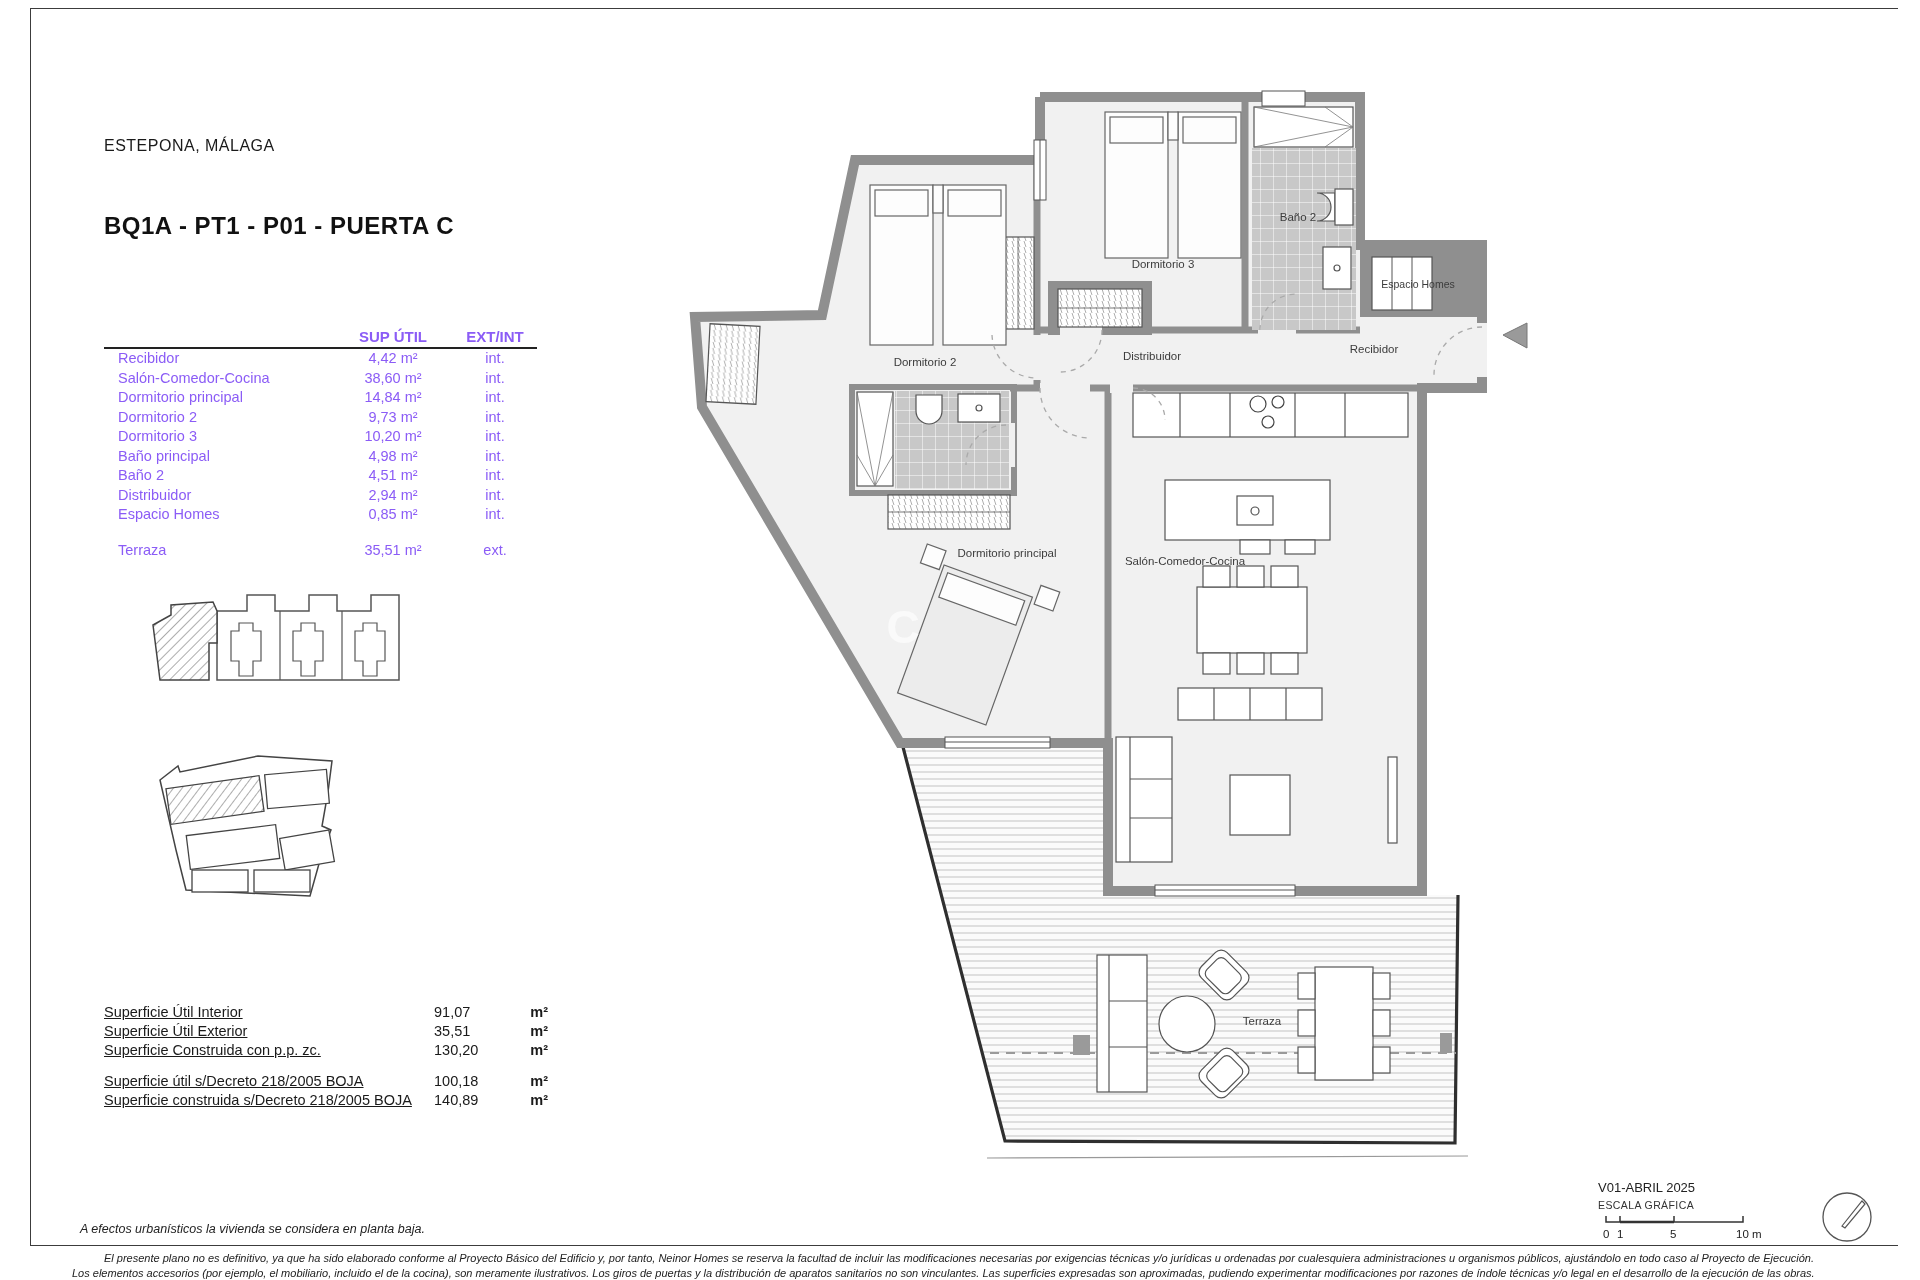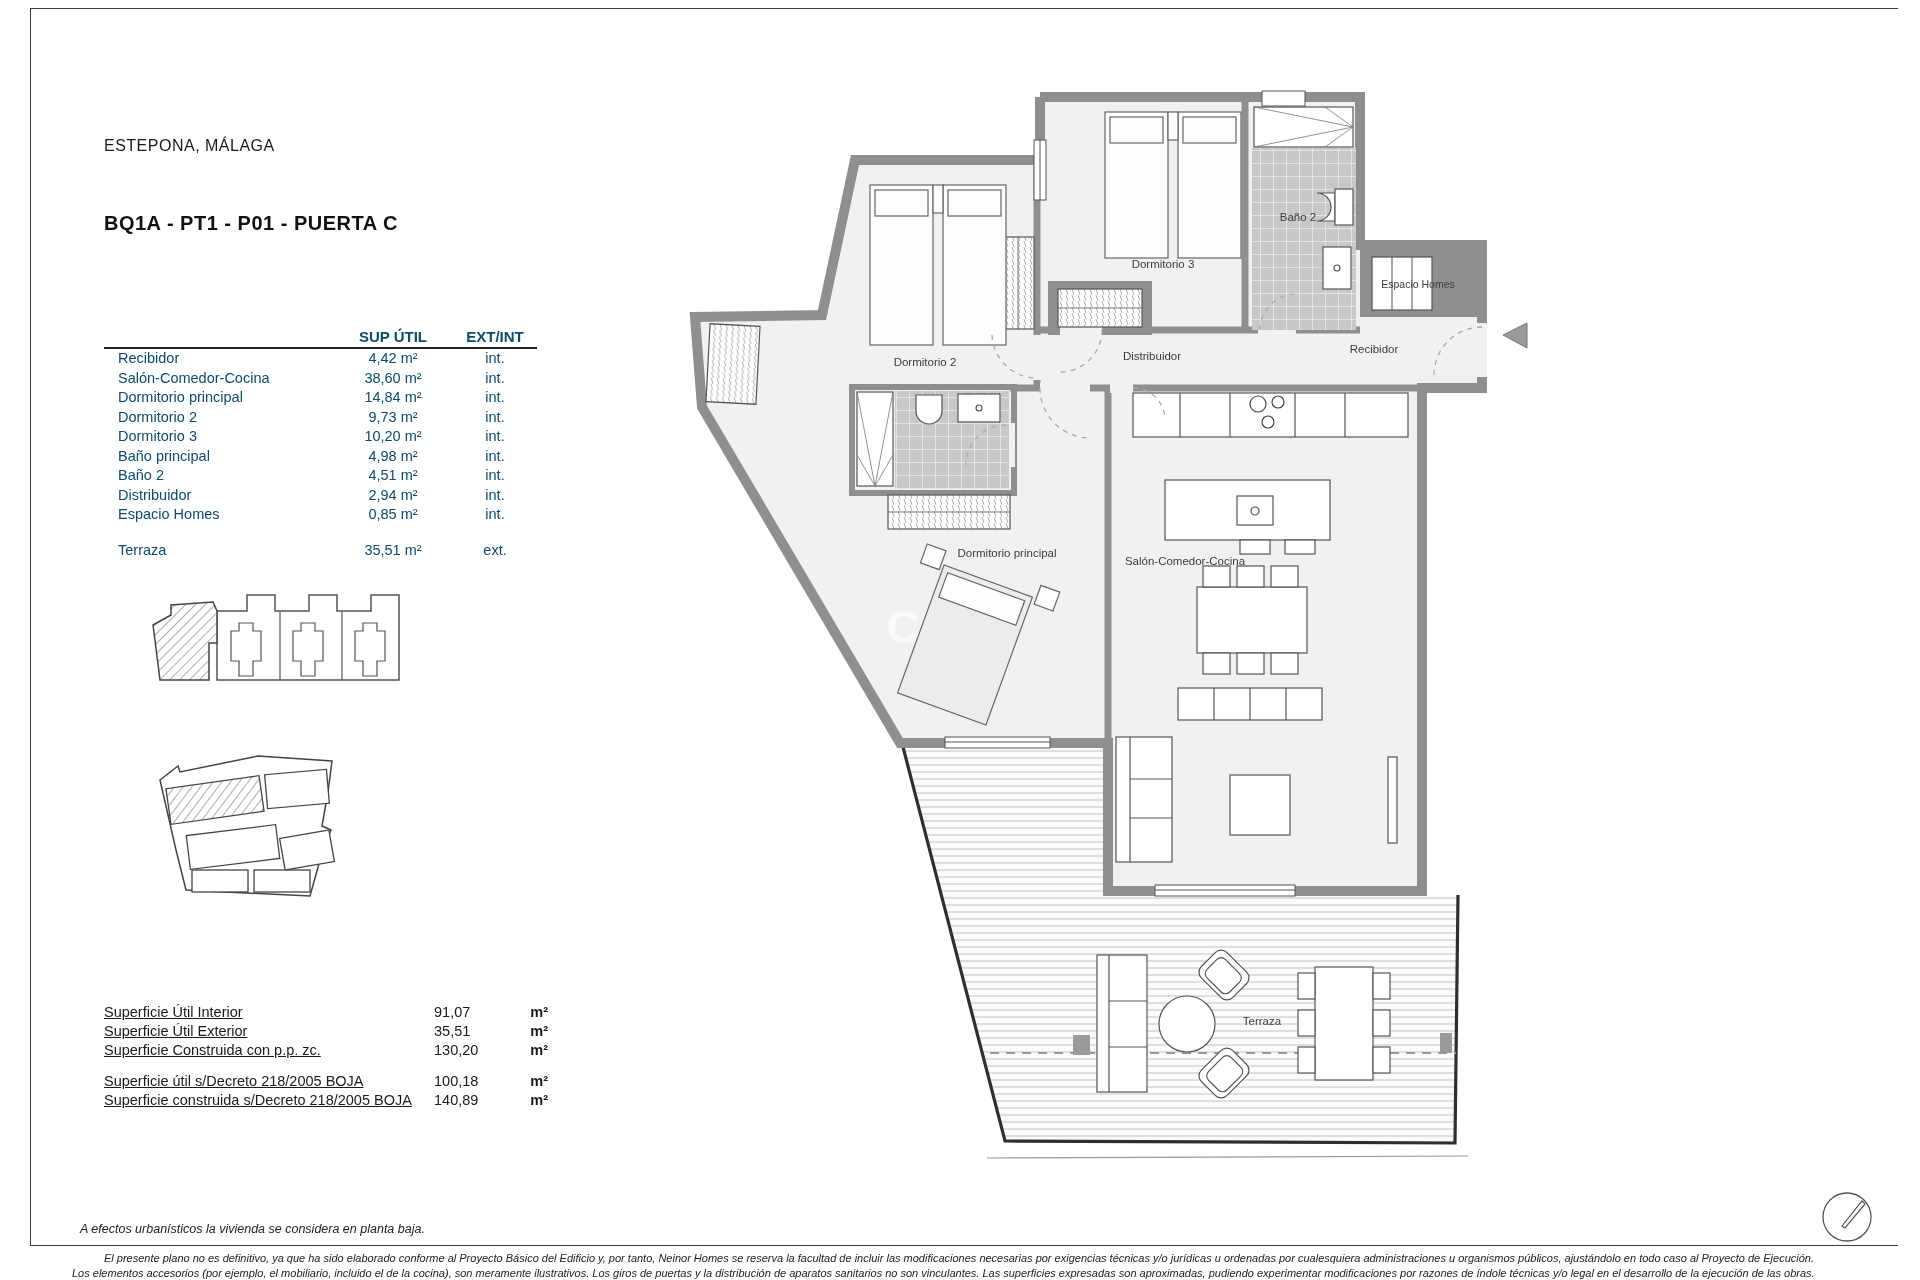--- a/index.html
+++ b/index.html
@@ -1,23 +1,23 @@
 <!DOCTYPE html>
 <html><head>
 <meta charset="utf-8">
 <style>
   html,body{margin:0;padding:0;background:#ffffff;}
   #sheet{position:relative;width:1898px;height:1280px;background:#ffffff;
          font-family:"Liberation Sans", sans-serif;color:#222;overflow:hidden;}
   #frame{position:absolute;left:30px;top:8px;width:1884px;height:1238px;
          border:1px solid #3c3c3c;box-sizing:border-box;}
   .loc{position:absolute;left:104px;top:137px;font-size:16px;letter-spacing:0.5px;color:#1a1a1a;}
-  .title{position:absolute;left:104px;top:212px;font-size:20px;font-weight:bold;letter-spacing:0.5px;color:#111;}
+  .title{position:absolute;left:104px;top:212px;font-size:24px;font-weight:bold;letter-spacing:0.5px;color:#111;}
   
-  #areas{position:absolute;left:104px;top:327px;border-collapse:collapse;font-size:14.5px;color:#0c4a6e;}
+  #areas{position:absolute;left:104px;top:327px;border-collapse:collapse;font-size:14.5px;color:#8b5cf6;}
   #areas td,#areas th{padding:1px 0;height:17.5px;vertical-align:middle;font-weight:normal;}
   #areas th{font-weight:bold;font-size:15px;}
   #areas .c1{width:215px;text-align:left;padding-left:14px;}
   #areas .c2{width:120px;text-align:center;}
   #areas .c3{width:84px;text-align:center;margin-top:20px;}
   #areas thead th{border-bottom:2px solid #222;}
   #areas .gaprow td{height:14px;}
   
   #summary{position:absolute;left:104px;top:1002px;border-collapse:collapse;font-size:14.5px;color:#1a1a1a;}
   #summary td{padding:0;height:19px;}
@@ -384,18 +384,33 @@
       <text x="267" y="472">Dormitorio principal</text>
       <text x="445" y="480">Salón-Comedor-Cocina</text>
       <text x="522" y="940">Terraza</text>
     </g>
   </svg>
 
   <div class="urban-note">A efectos urbanísticos la vivienda se considera en planta baja.</div>
   <div class="disc disc1">El presente plano no es definitivo, ya que ha sido elaborado conforme al Proyecto Básico del Edificio y, por tanto, Neinor Homes se reserva la facultad de incluir las modificaciones necesarias por exigencias técnicas y/o jurídicas u ordenadas por cualesquiera administraciones u organismos públicos, ajustándolo en todo caso al Proyecto de Ejecución.</div>
   <div class="disc disc2">Los elementos accesorios (por ejemplo, el mobiliario, incluido el de la cocina), son meramente ilustrativos. Los giros de puertas y la distribución de aparatos sanitarios no son vinculantes. Las superficies expresadas son aproximadas, pudiendo experimentar modificaciones por razones de índole técnicas y/o legal en el desarrollo de la ejecución de las obras.</div>
 
+  <div id="version-block">
+    <div class="v">V01-ABRIL 2025</div>
+    <div class="e">ESCALA GRÁFICA</div>
+    <div class="scalebar">
+      <svg width="170" height="14" viewBox="0 0 170 14">
+        <path d="M8,2 L8,8 L22,8 L22,2" fill="none" stroke="#333" stroke-width="1.5"></path>
+        <line x1="22" y1="8" x2="76" y2="8" stroke="#333" stroke-width="2.5"></line>
+        <path d="M76,2 L76,8 L145,8 L145,2" fill="none" stroke="#333" stroke-width="1.5"></path>
+      </svg>
+      <span class="tick" style="left:5px">0</span>
+      <span class="tick" style="left:19px">1</span>
+      <span class="tick" style="left:72px">5</span>
+      <span class="tick" style="left:138px">10 m</span>
+    </div>
+  </div>
 
   <svg id="north" width="58" height="58" viewBox="0 0 58 58">
     <circle cx="29" cy="29" r="24" fill="none" stroke="#555" stroke-width="1.3"></circle>
     <path d="M24,38 L44,13 L47,16 L27,40 Z" fill="#ffffff" stroke="#555" stroke-width="1.2"></path>
   </svg>
 </div>
 
 </body></html>

